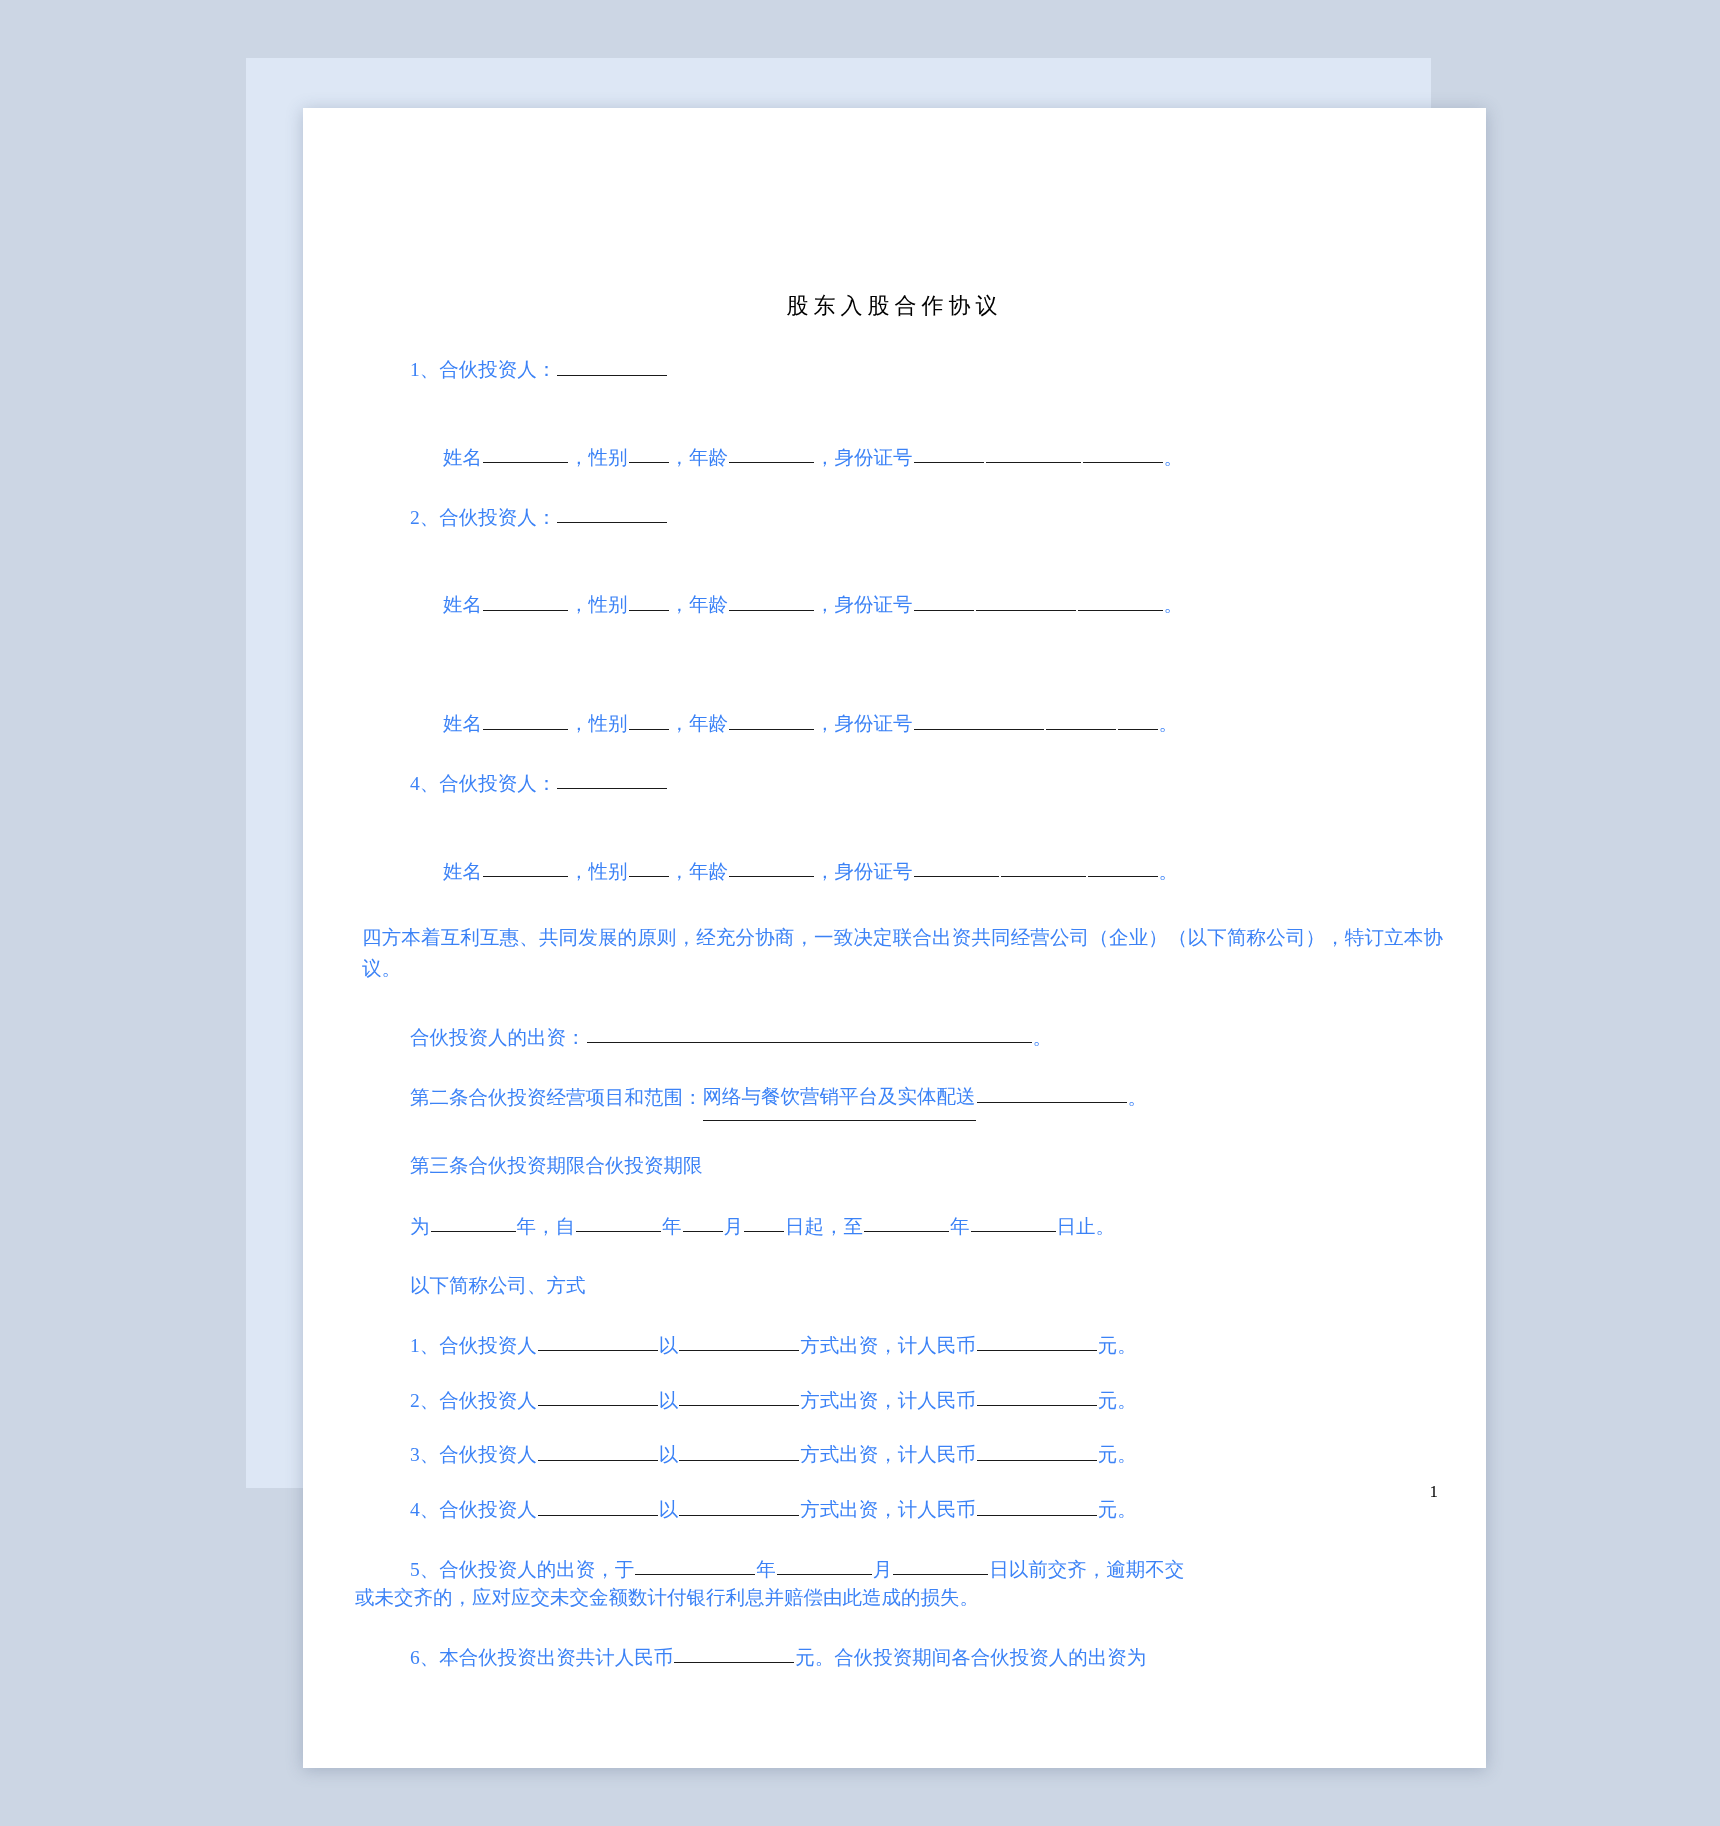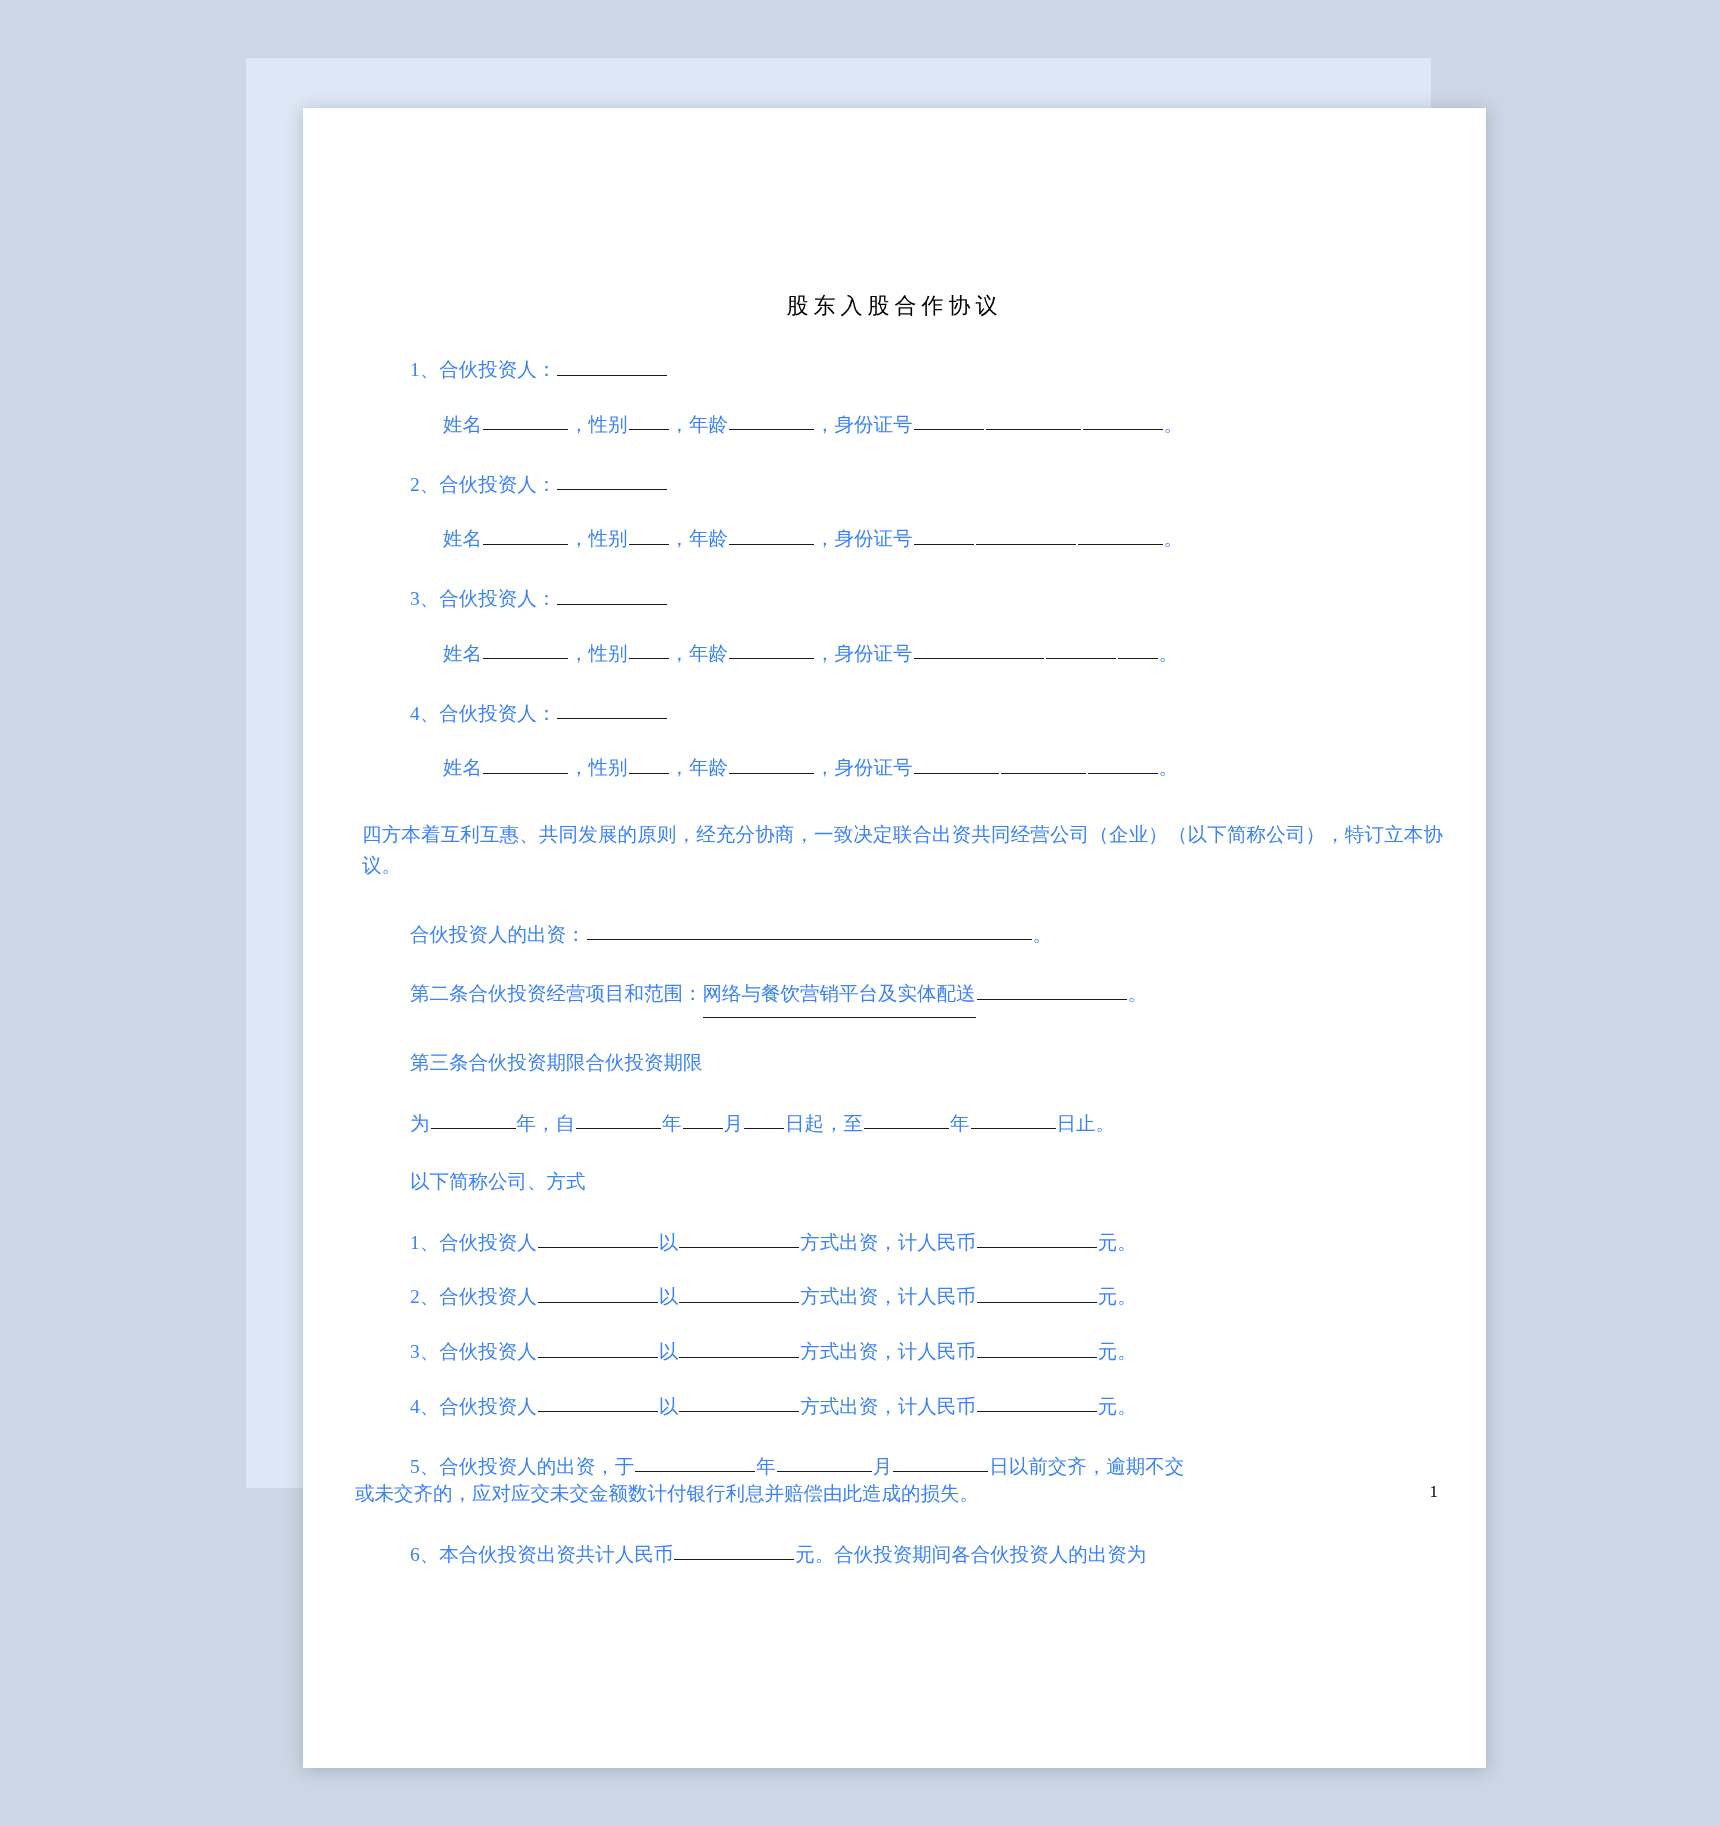--- a/index.html
+++ b/index.html
@@ -67,21 +67,21 @@
   
   .line {
     margin: 0;
     padding: 0;
     white-space: nowrap;
   }
   .gap-md { height: 26px; }
   .gap-lg { height: 31px; }
 
   .indent-1 { padding-left: 55px; }
-  .indent-2 { padding-left: 88px; }
+  .indent-2 { padding-left: 88px; margin-top: 33px; }
   .indent-0 { padding-left: 0px; }
 
   
   .blank {
     display: inline-block;
     border-bottom: 1.4px solid #1a1a1a;
     vertical-align: baseline;
     height: 1em;
     margin: 0 1px;
   }
@@ -143,23 +143,20 @@
       <div class="line indent-1">
         <span>2、</span><span>合伙投资人：</span><span class="blank b-w110"></span>
       </div>
       <div class="gap-md"></div>
       <div class="line indent-2">
         <span>姓名</span><span class="blank b-w85"></span><span>，性别</span><span class="blank b-w40"></span><span>，年龄</span><span class="blank b-w85"></span><span>，身份证号</span><span class="blank b-w60"></span><span class="blank b-w100"></span><span class="blank b-w85"></span><span>。</span>
       </div>
 
       <div class="gap-lg"></div>
 
-      <div class="line indent-1">
-        <span>3、</span><span>合伙投资人：</span><span class="blank b-w110"></span>
-      </div>
       <div class="gap-md"></div>
       <div class="line indent-2">
         <span>姓名</span><span class="blank b-w85"></span><span>，性别</span><span class="blank b-w40"></span><span>，年龄</span><span class="blank b-w85"></span><span>，身份证号</span><span class="blank b-w130"></span><span class="blank b-w70"></span><span class="blank b-w40"></span><span>。</span>
       </div>
 
       <div class="gap-lg"></div>
 
       <div class="line indent-1">
         <span>4、</span><span>合伙投资人：</span><span class="blank b-w110"></span>
       </div>

